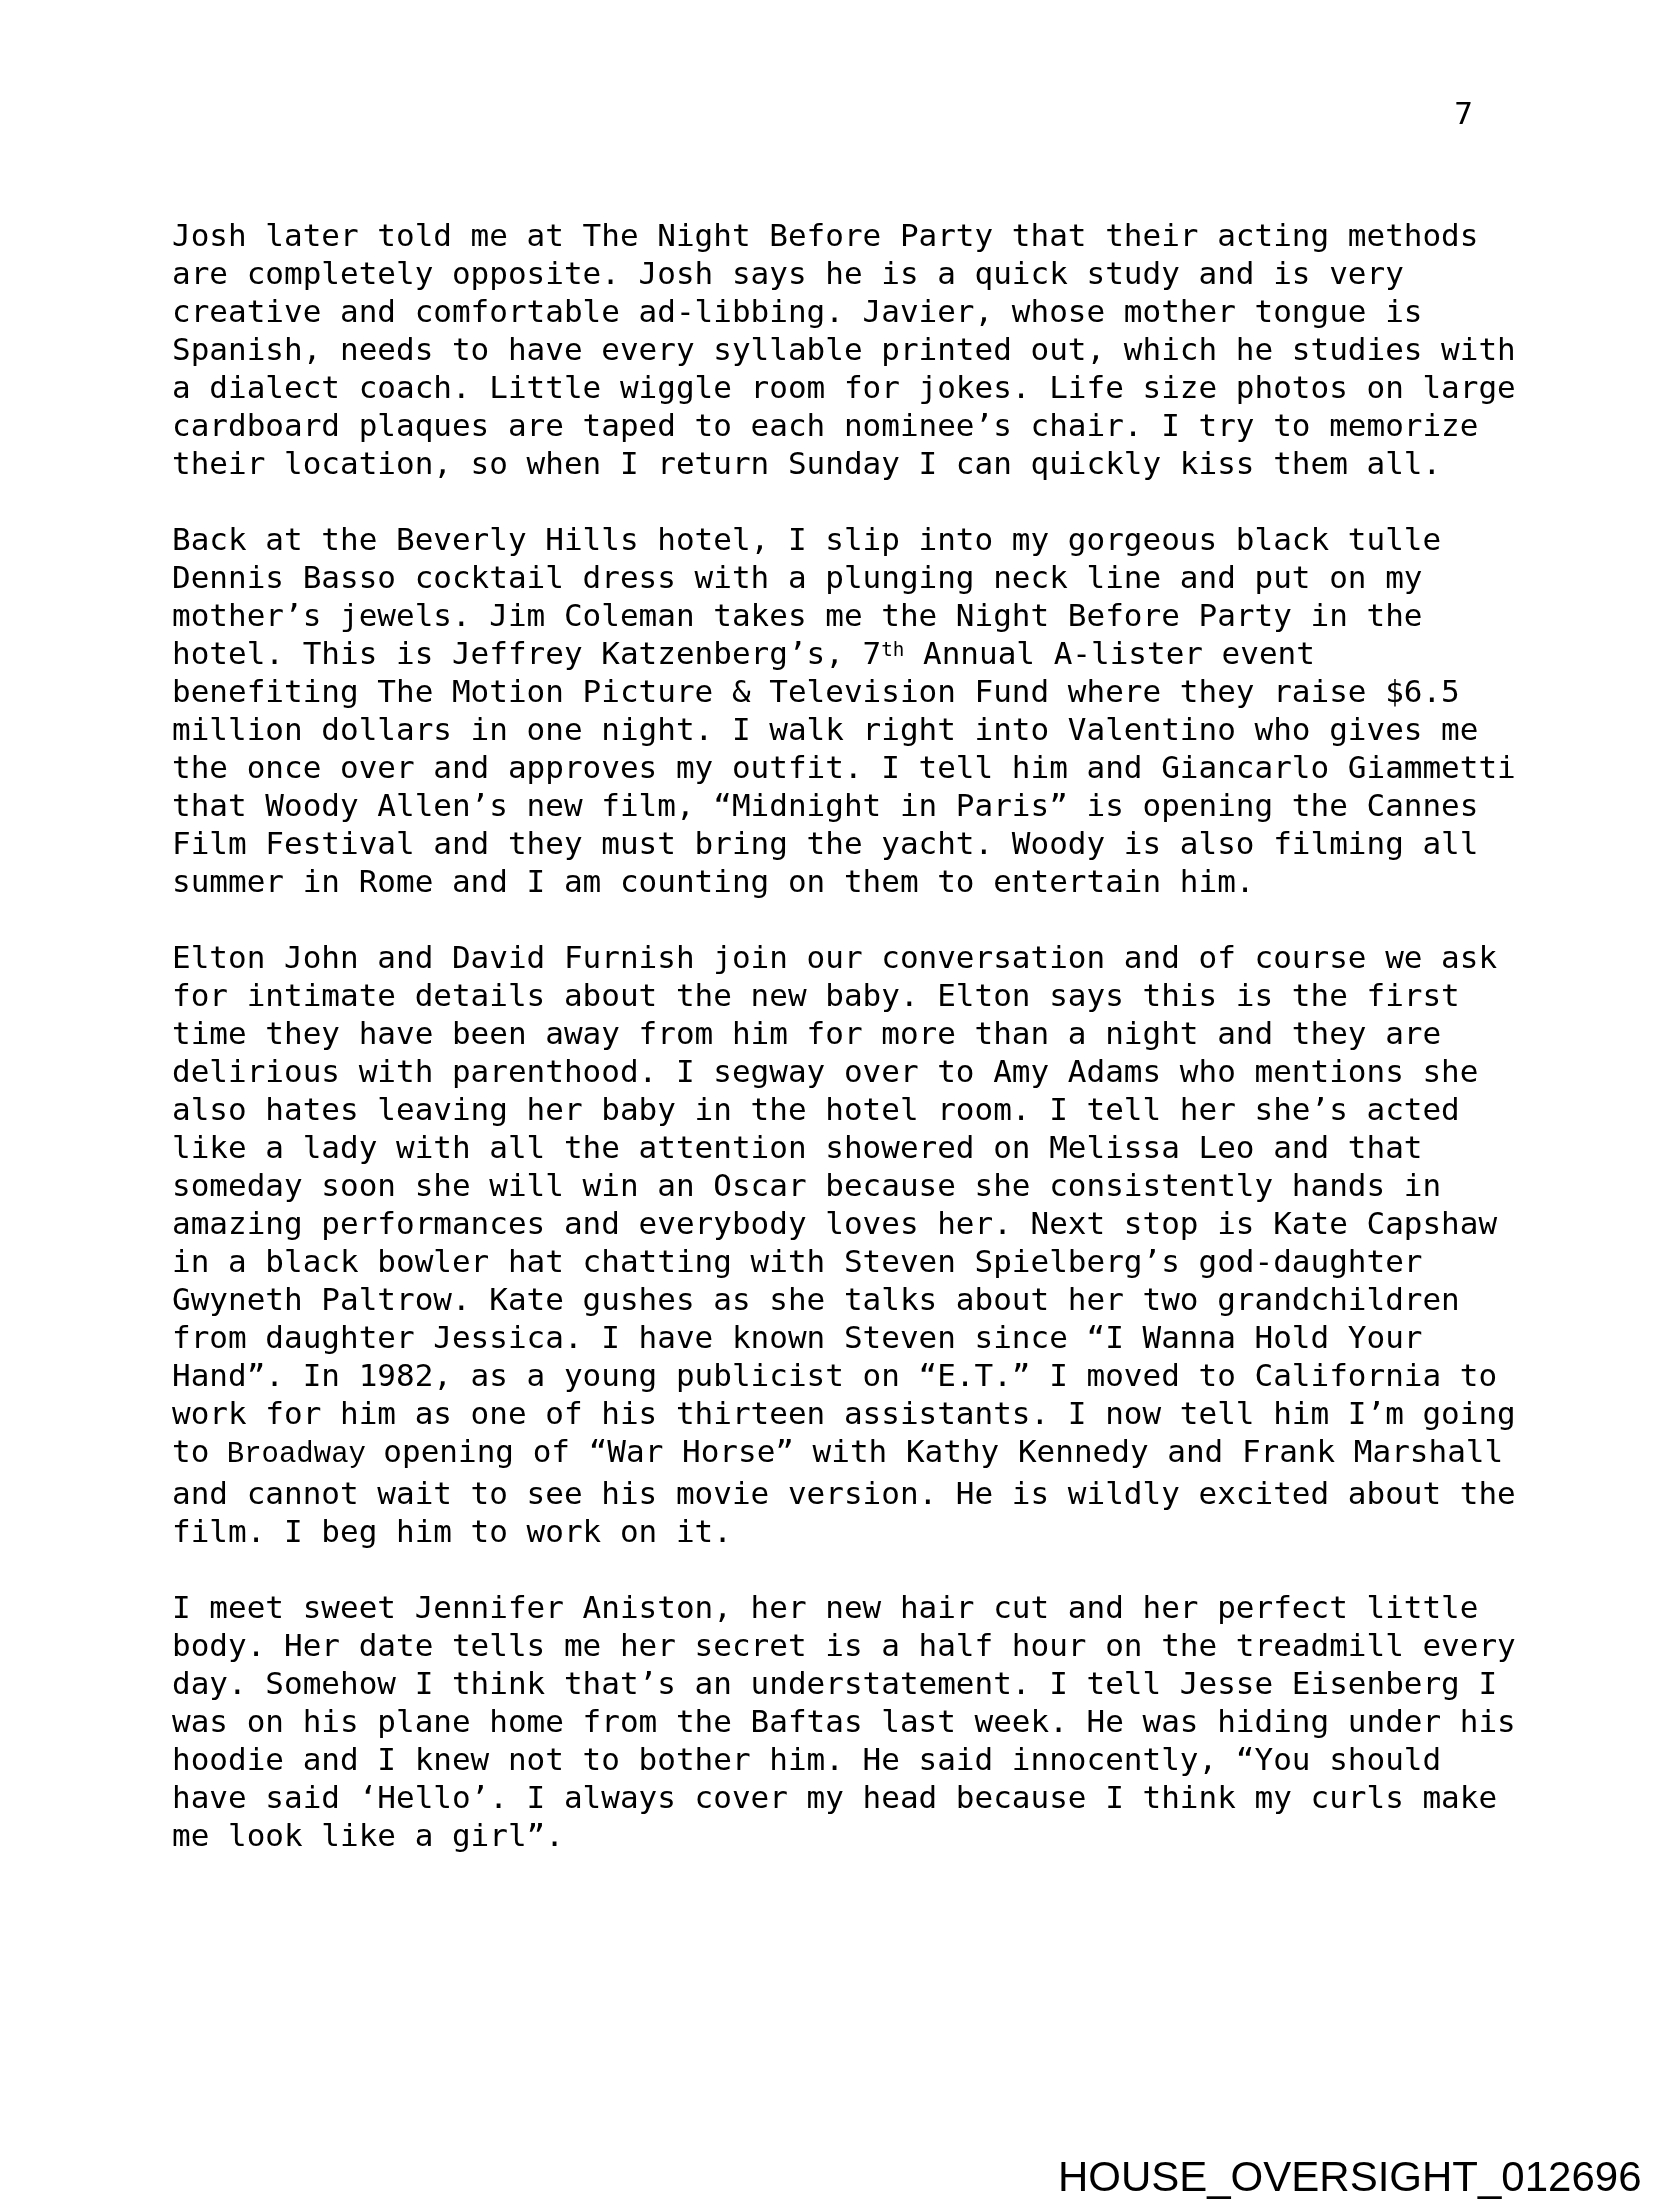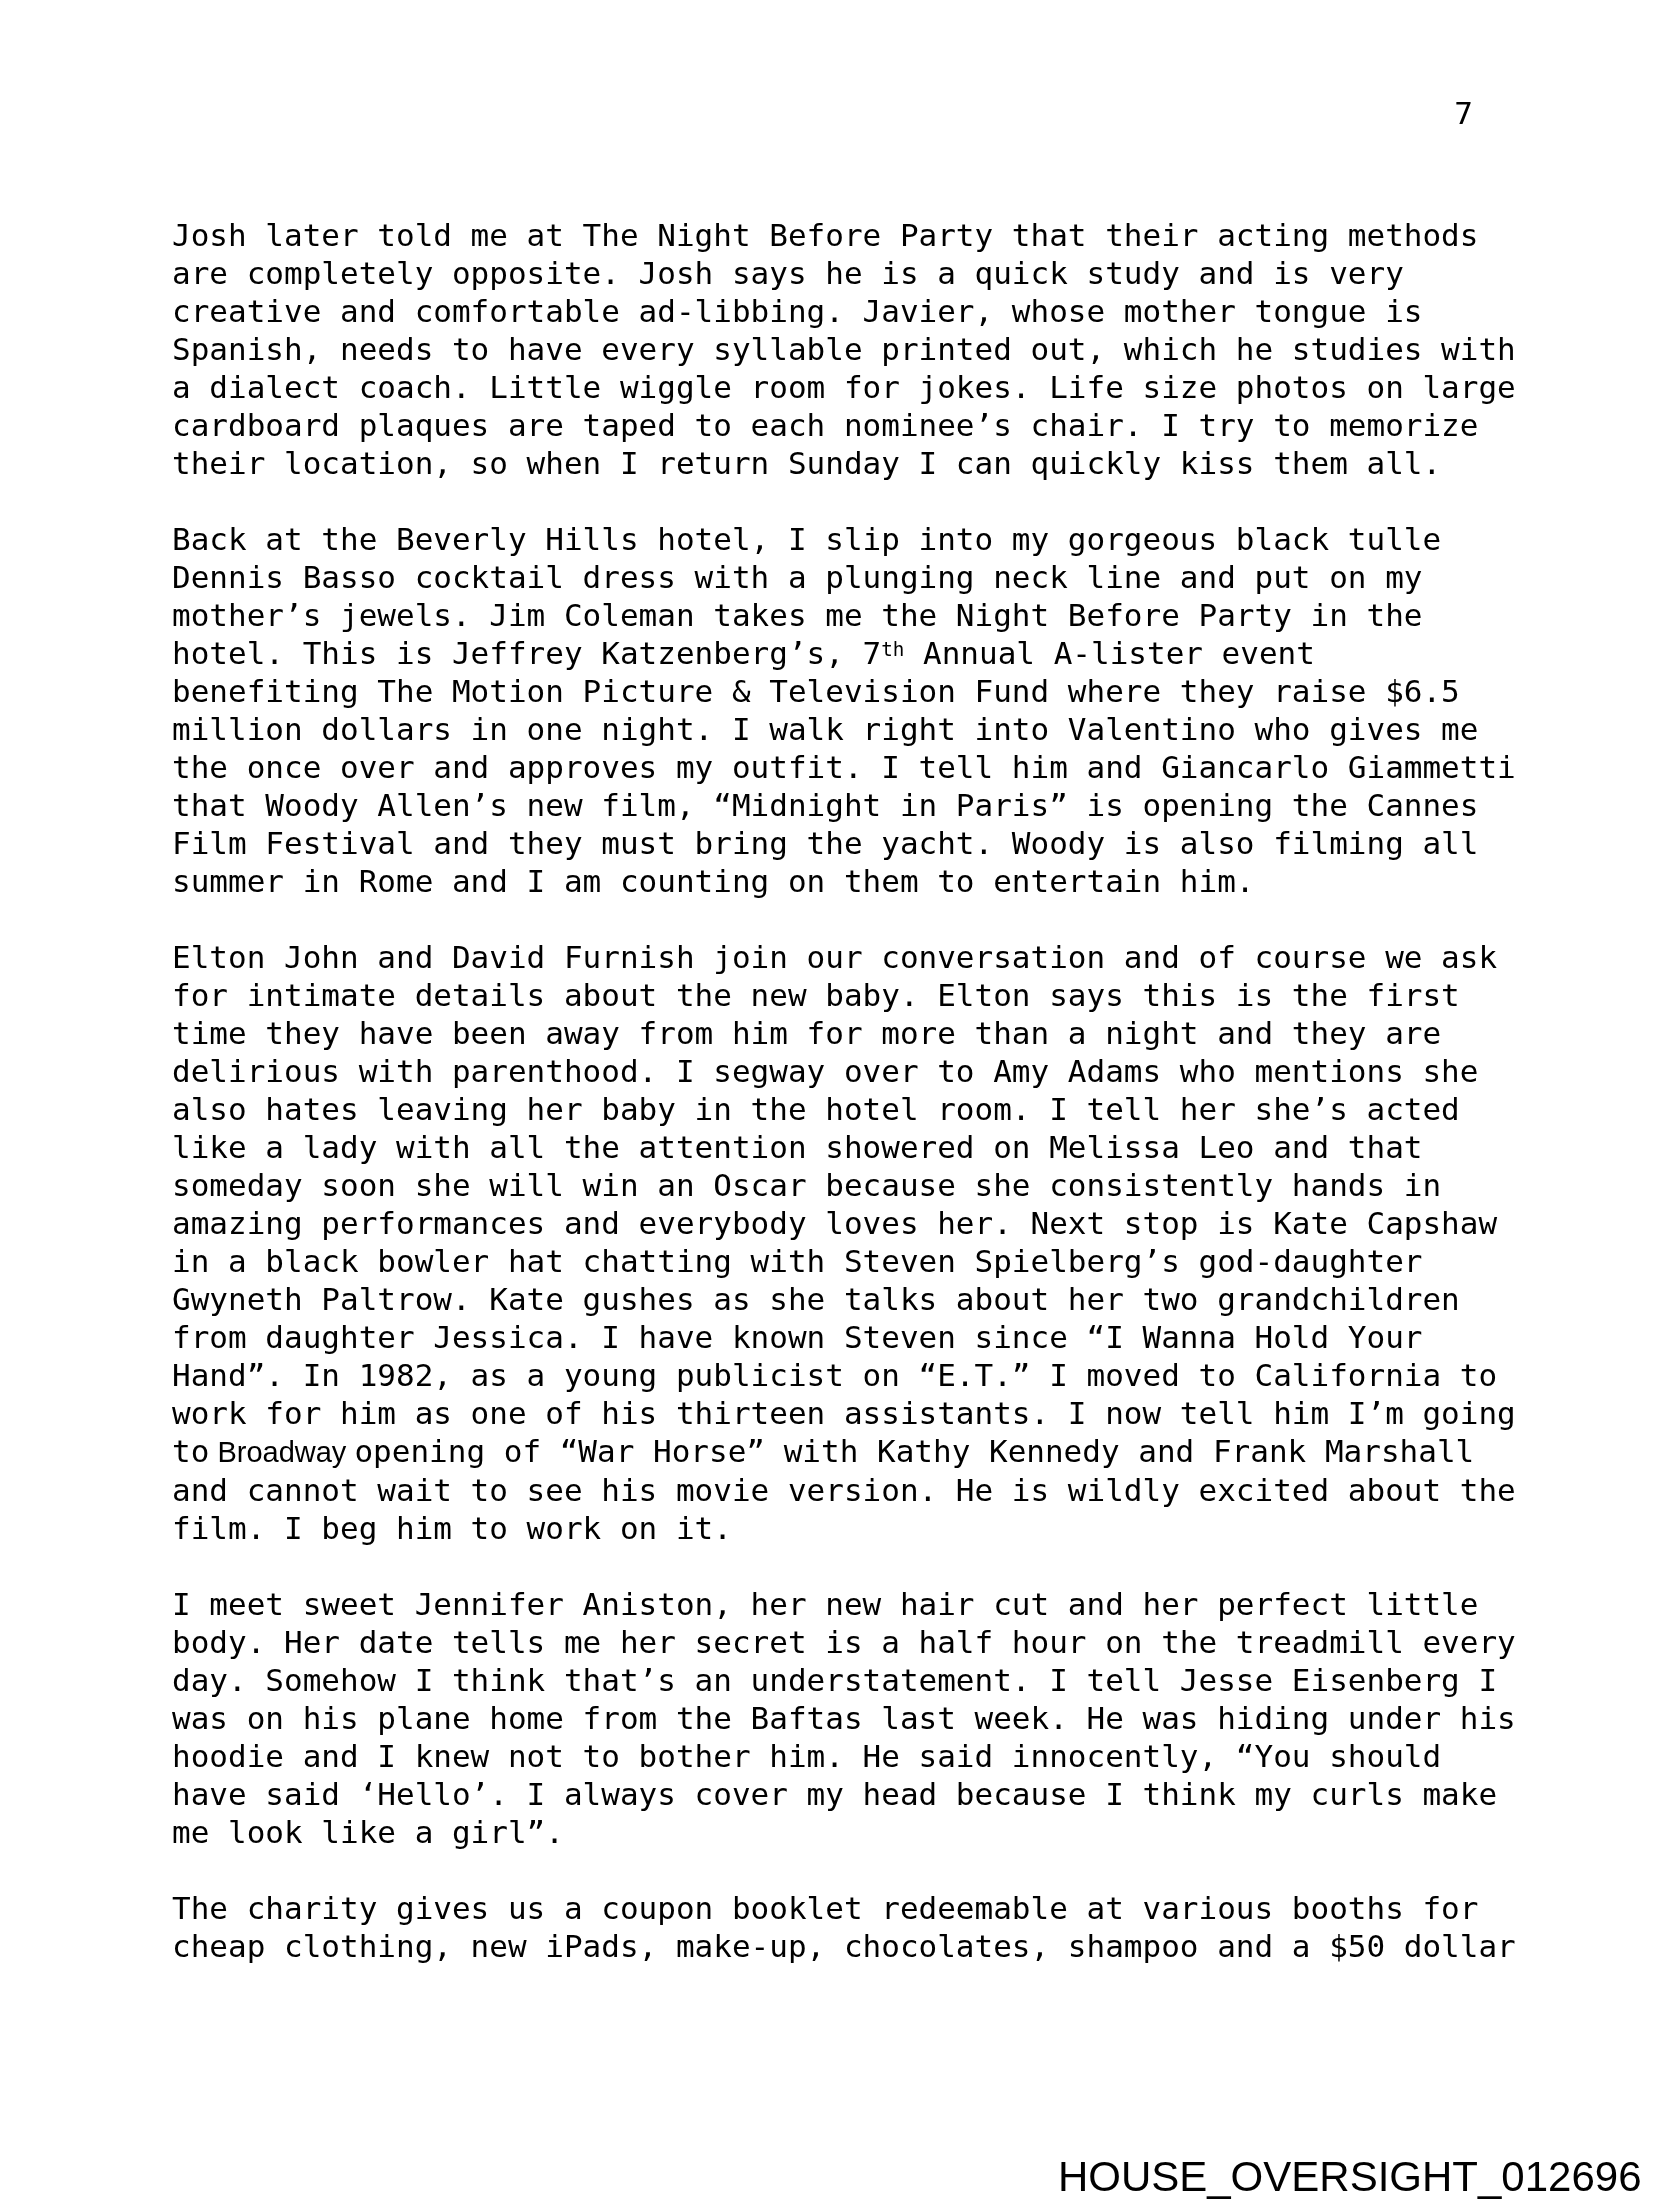--- a/index.html
+++ b/index.html
@@ -44,21 +44,21 @@
     .content p span {
       white-space: pre-line;
     }
     .sup-ord {
       font-size: 0.62em;
       position: relative;
       top: -0.42em;
       line-height: 0;
     }
     .inline-sans {
-      font-family: Liberation Sans, sans-serif;
+      font-family: Liberation Mono, monospace;
       font-size: 29px;
       text-align: right;
     }
     .footer-stamp {
       position: absolute;
       right: 27.5px;
       top: 2156px;
       font-family: "Liberation Sans", sans-serif;
       font-size: 42px;
       line-height: 1.0;
@@ -111,21 +111,19 @@
 film. I beg him to work on it.</span></p>
 
     <p><span>I meet sweet Jennifer Aniston, her new hair cut and her perfect little
 body. Her date tells me her secret is a half hour on the treadmill every
 day. Somehow I think that’s an understatement. I tell Jesse Eisenberg I
 was on his plane home from the Baftas last week. He was hiding under his
 hoodie and I knew not to bother him. He said innocently, “You should
 have said ‘Hello’. I always cover my head because I think my curls make
 me look like a girl”.</span></p>
 
-    <p><span>The charity gives us a coupon booklet redeemable at various booths for
-cheap clothing, new iPads, make-up, chocolates, shampoo and a $50 dollar</span></p>
 
   </div>
 
   <div class="footer-stamp">HOUSE_OVERSIGHT_012696</div>
 
 </div>
 
 
 </body></html>

